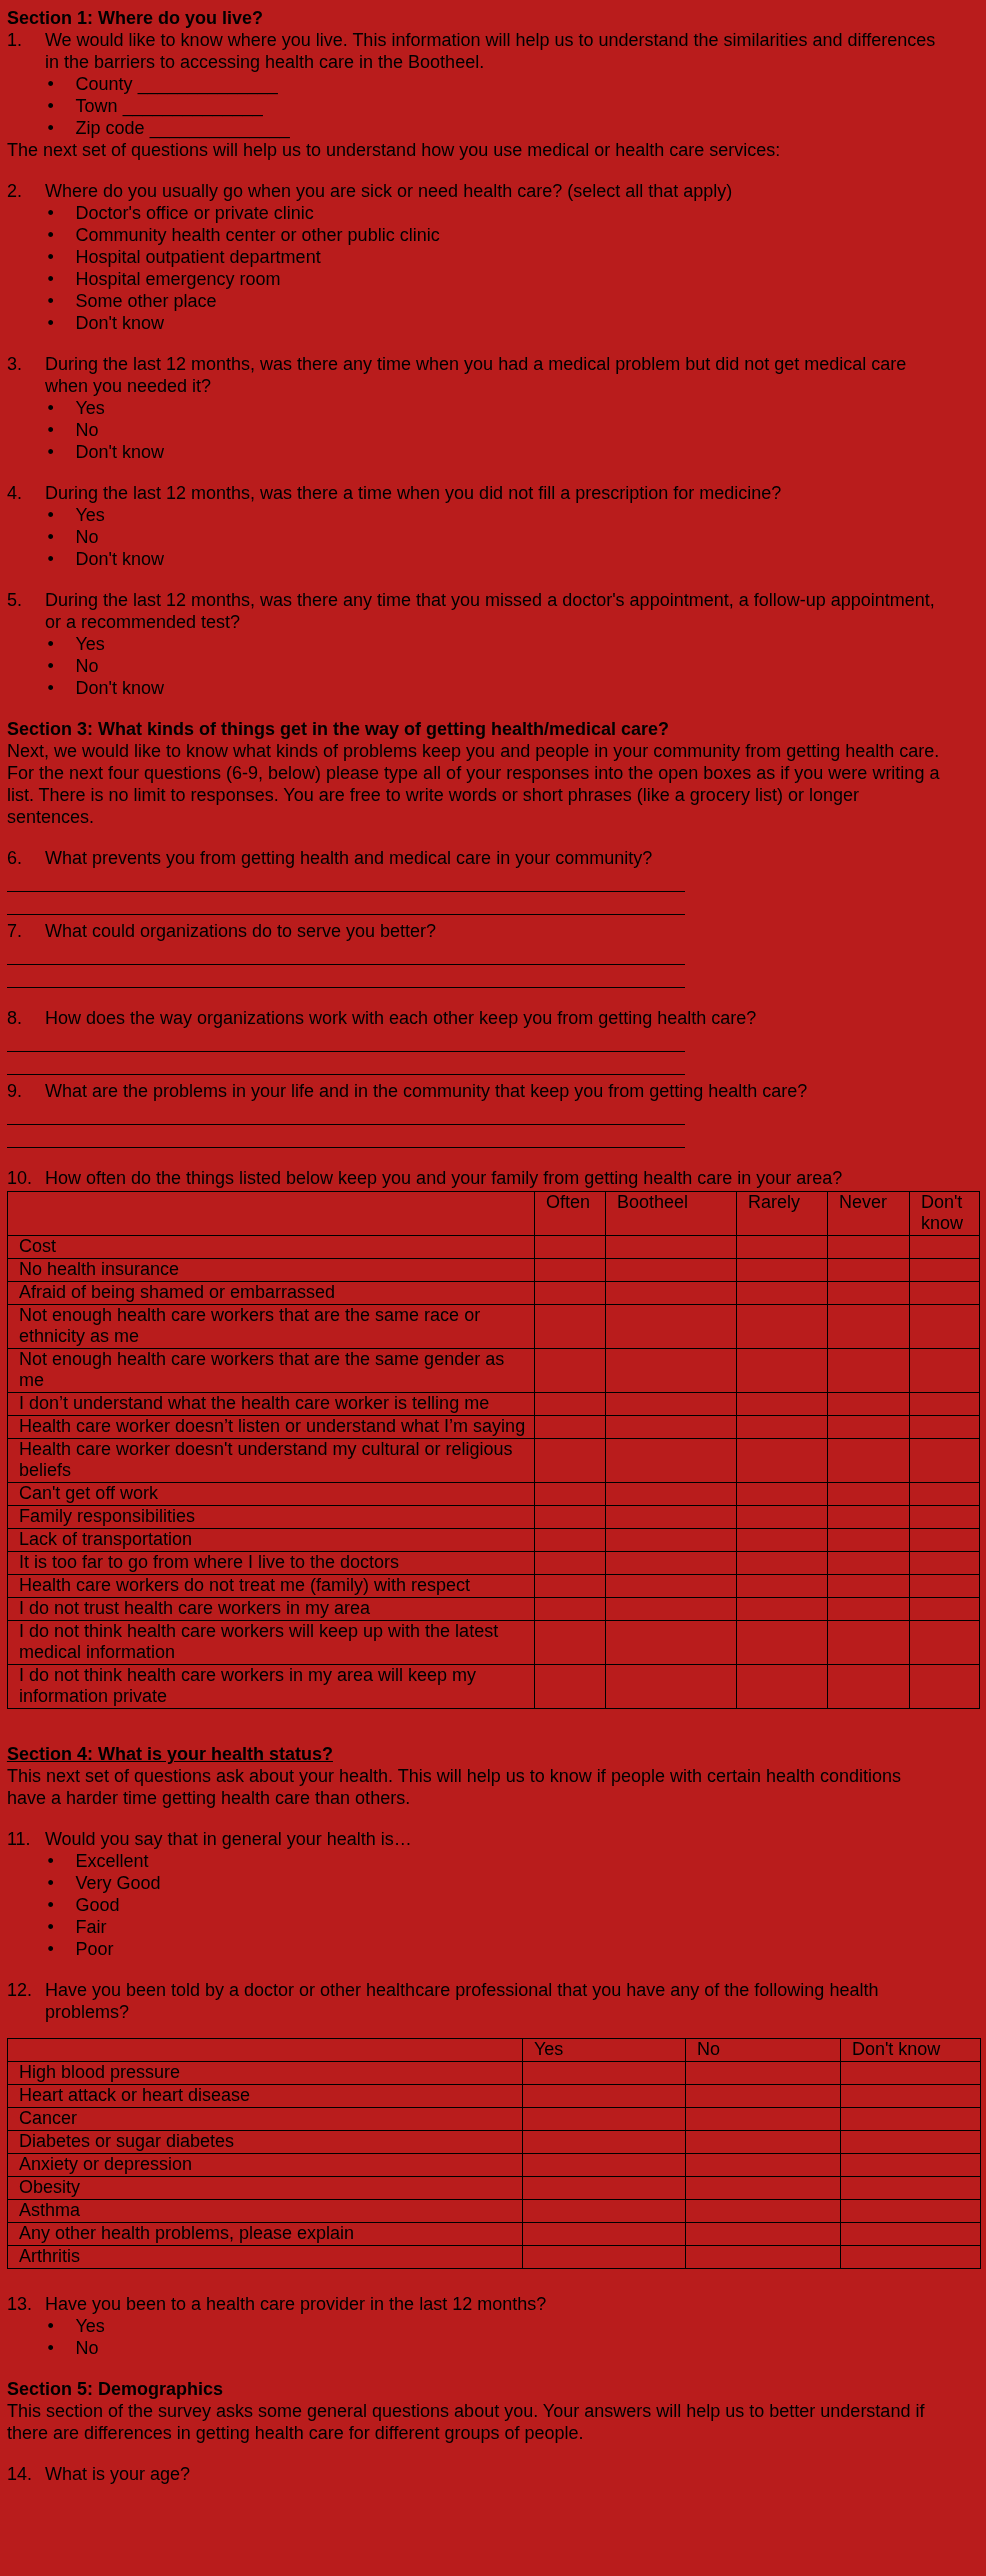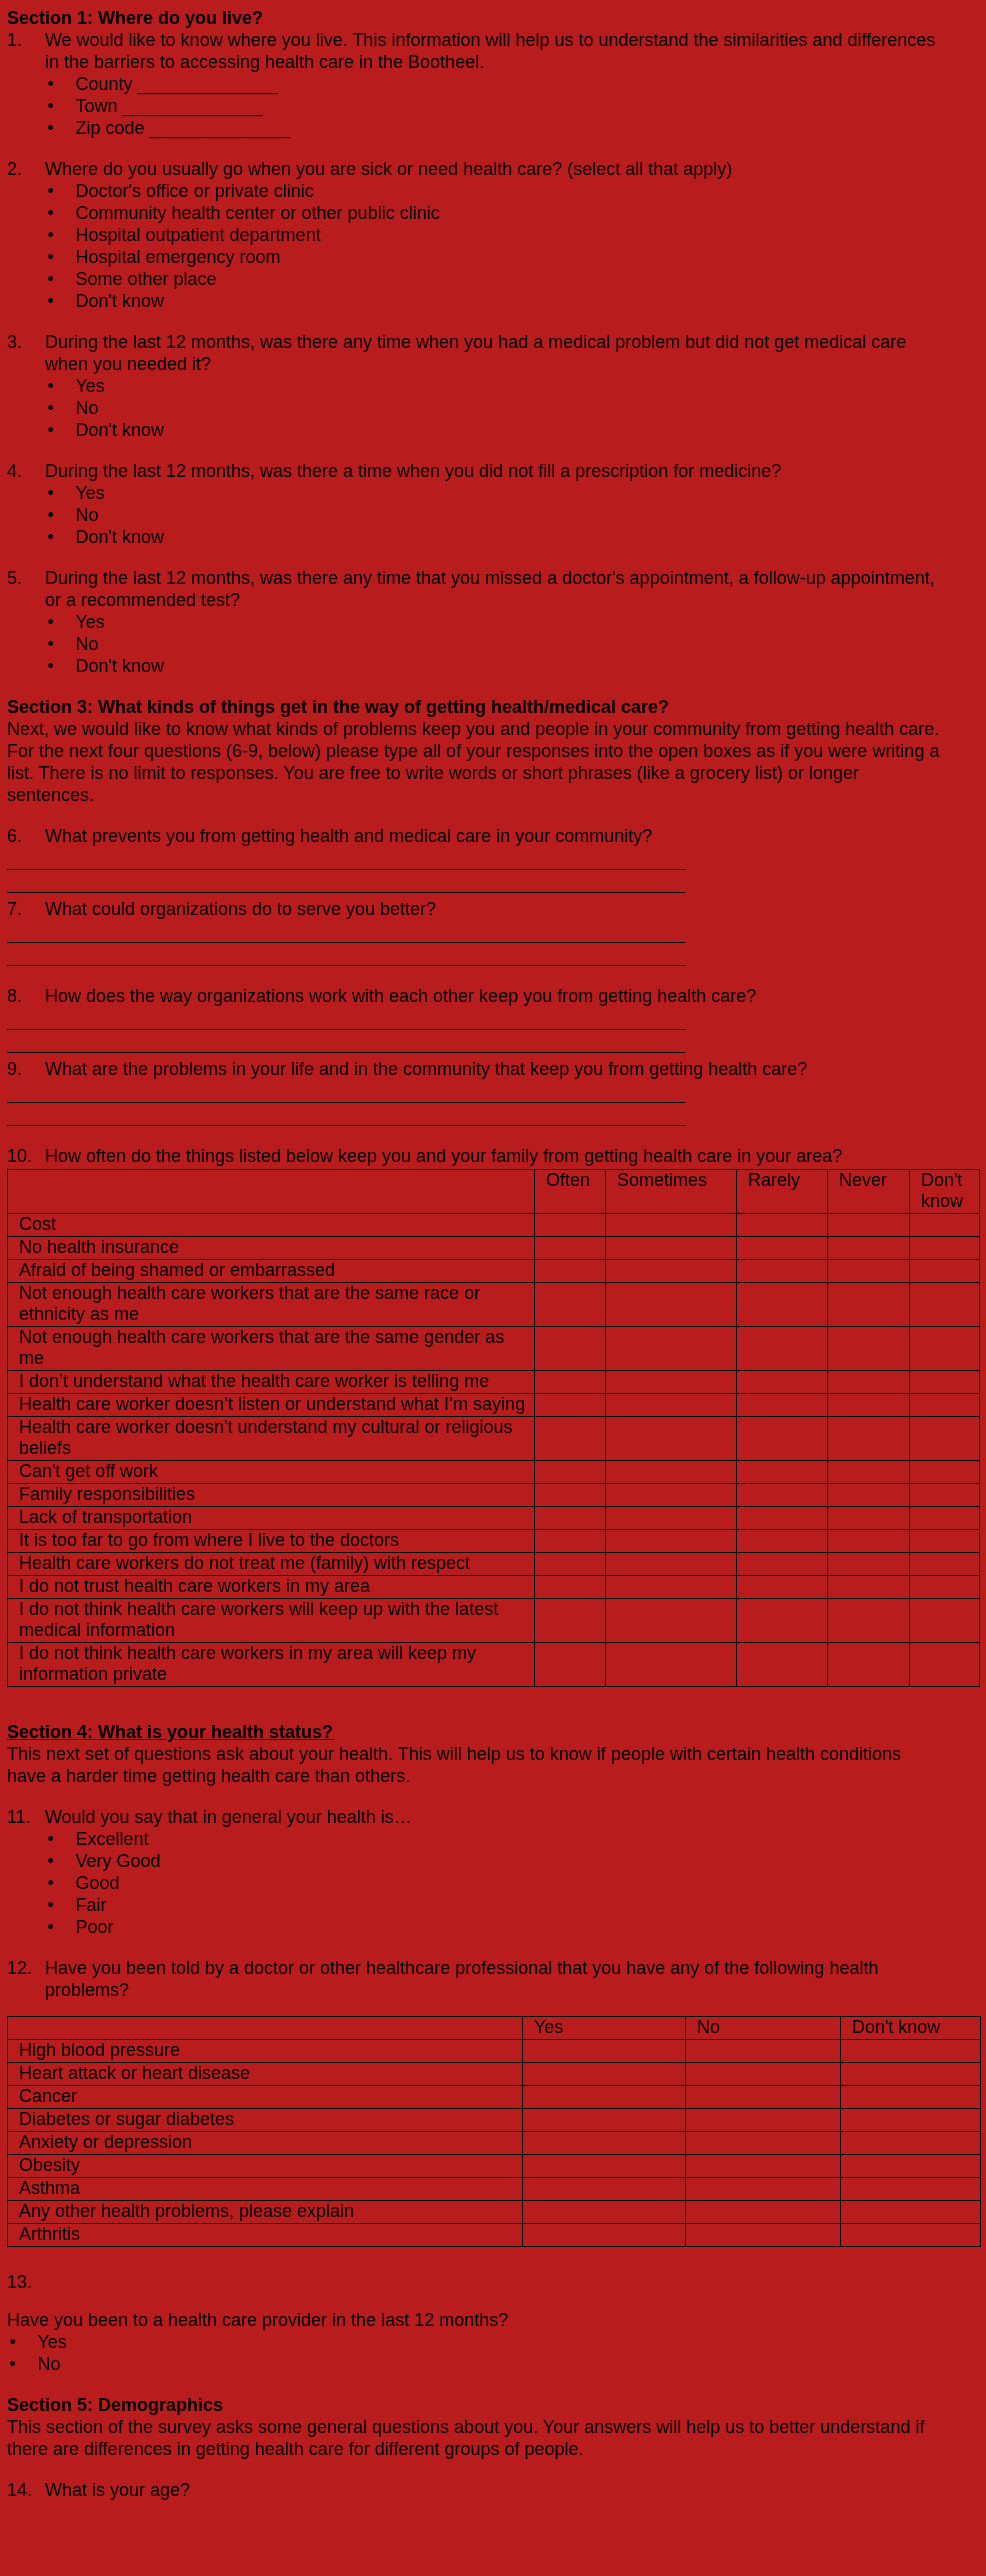--- a/index.html
+++ b/index.html
@@ -5,21 +5,21 @@
   html,body{margin:0;padding:0;background:#fff;}
   body{font-family:"Liberation Sans",sans-serif;font-size:18px;line-height:22px;color:#000;}
   .page{width:987px;height:2576px;box-sizing:border-box;padding:6.9px 6.9px 0 6.9px;background:#b91c1c;overflow:hidden;}
   h2{font-size:18px;line-height:22px;font-weight:bold;margin:19px 0 0 0;}
   h2.first{margin-top:0;}
   h2.big-gap{margin-top:34px;text-decoration:underline;}
   p.intro{margin:0;white-space:pre-line;}
   .q{display:flex;margin:19px 0 0 0;}
   .q.mt0{margin-top:0;}
   .q.tight{margin-top:5.2px;}
-  .q.mt28{margin-top:24px;flex-direction:column;}
+  .q.mt28{margin-top:24px;}
   .qnum{flex:0 0 38px;}
   .qbody{flex:1;min-width:0;}
   .qtext{white-space:pre-line;}
   ul.opts{list-style:none;margin:0;padding:0 0 0 2.6px;}
   ul.opts li{display:flex;}
   .marker{flex:0 0 28px;}
   .blank{margin-left:5.2px;letter-spacing:0;}
   .write-line{height:22px;width:678px;border-bottom:1.7px solid #000;}
   table{border-collapse:collapse;width:973px;table-layout:fixed;margin:1.7px 0 0 0;}
   table.t2{margin-top:15.5px;}
@@ -53,20 +53,21 @@
           </li>
           <li>
             <span class="marker">•</span>
             <span>Zip code</span>
             <span class="blank">______________</span>
           </li>
         </ul>
     </div>
   </div>
 
+  <p class="intro">The next set of questions will help us to understand how you use medical or health care services:</p>
 
   <div class="q">
     <span class="qnum">2.</span>
     <div class="qbody">
       <div class="qtext">Where do you usually go when you are sick or need health care? (select all that apply)</div>
       <ul class="opts">
           <li>
             <span class="marker">•</span>
             <span>Doctor's office or private clinic</span>
           </li>
@@ -214,21 +215,21 @@
         <col style="width:71px">
         <col style="width:131px">
         <col style="width:91px">
         <col style="width:82px">
         <col style="width:70px">
       </colgroup>
     <thead>
       <tr>
         <th></th>
         <th>Often</th>
-        <th>Sometimes</th>
+        <th>Bootheel</th>
         <th>Rarely</th>
         <th>Never</th>
         <th>Don't know</th>
       </tr>
     </thead>
     <tbody>
         <tr>
           <td>Cost</td>
           <td></td>
           <td></td>

